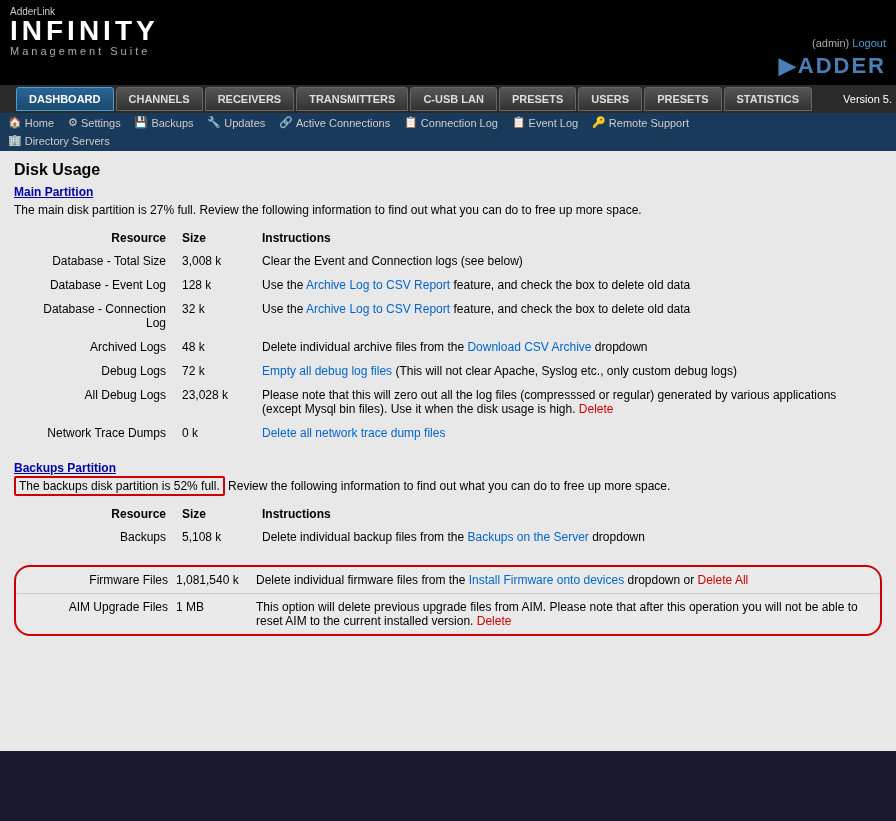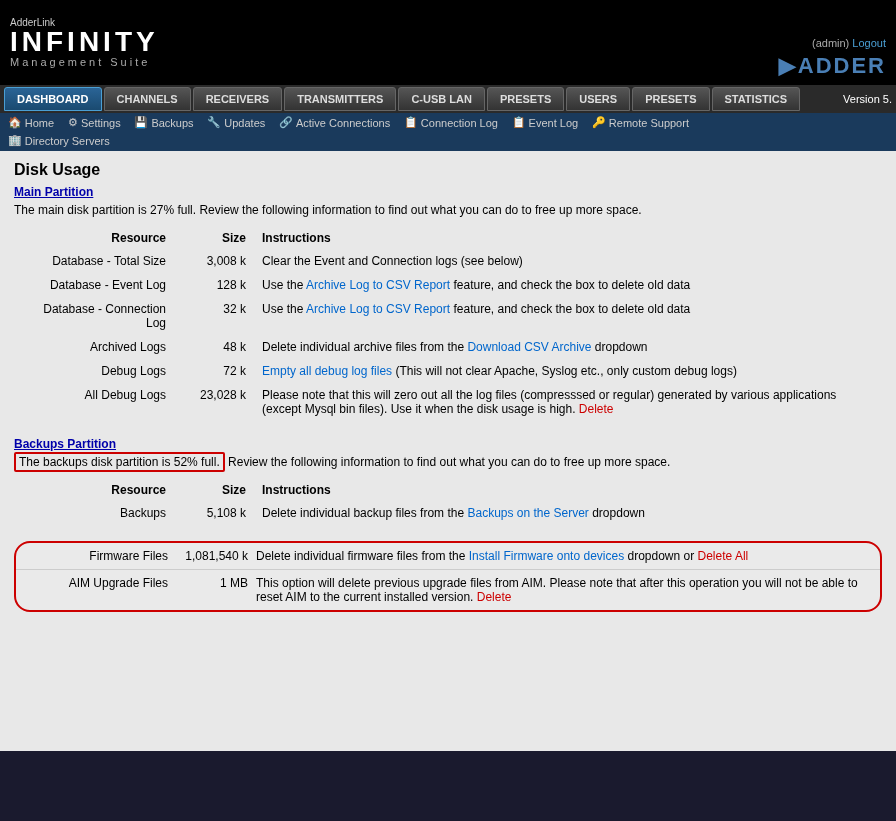--- a/index.html
+++ b/index.html
@@ -1,55 +1,55 @@
 <!DOCTYPE html>
 <html><head>
   <meta charset="utf-8">
   <style>
     * { margin: 0; padding: 0; box-sizing: border-box; }
     body { font-family: Arial, sans-serif; font-size: 12px; background: #1a1a2e; color: #000; width: 896px; }
 
     
-    .header { background: #000; color: #fff; padding: 6px 10px; display: flex; justify-content: space-between; align-items: center; }
+    .header { background: #000; color: #fff; padding: 6px 10px; display: flex; justify-content: space-between; align-items: flex-start; }
     .brand-top { color: #ccc; font-size: 10px; }
     .brand-name { font-size: 28px; font-weight: bold; letter-spacing: 4px; color: #fff; line-height: 1; }
     .brand-sub { font-size: 11px; letter-spacing: 3px; color: #aaa; }
     .admin-info { color: #aaa; font-size: 11px; text-align: right; margin-top: 31px; }
     .admin-info a { color: #4a9fd4; text-decoration: none; }
 
     
     .nav-bar { background: #2a2a2a; padding: 2px 4px; display: flex; align-items: center; gap: 2px; flex-wrap: wrap; }
     .nav-tab { background: linear-gradient(to bottom, #555, #333); color: #ddd; padding: 5px 12px; border: 1px solid #666; border-radius: 3px 3px 0 0; cursor: pointer; font-size: 11px; font-weight: bold; text-decoration: none; display: inline-block; }
-    .nav-tab.active { background: linear-gradient(to bottom, #2a6496, #1a4a70); color: #fff; border-color: #4a9fd4; }
+    .nav-tab.active { background: linear-gradient(to bottom, #2a6496, #1a4a70); color: #fff; border-color: #4a9fd4; margin-left: 12px; }
     .version { color: #fff; font-size: 11px; margin-left: auto; }
 
     
     .sub-nav { background: #1a3a5c; padding: 3px 8px; display: flex; align-items: center; gap: 14px; flex-wrap: wrap; }
     .sub-nav-item { color: #ccc; font-size: 11px; display: flex; align-items: center; gap: 3px; cursor: pointer; text-decoration: none; }
 
     
     .content { background: #e8e8e8; min-height: 600px; padding: 10px 14px; }
     .page-title { font-size: 16px; font-weight: bold; color: #000; margin-bottom: 6px; }
     .section-heading { font-weight: bold; color: #00a; text-decoration: underline; font-size: 12px; margin-bottom: 4px; cursor: pointer; }
     .section-desc { font-size: 12px; color: #000; margin-bottom: 10px; }
 
     
     .data-table { width: 100%; border-collapse: collapse; margin-bottom: 16px; }
     .data-table th { font-weight: bold; color: #000; padding: 4px 8px; text-align: left; font-size: 12px; }
     .data-table td { padding: 5px 8px; vertical-align: top; font-size: 12px; color: #000; }
     .data-table .resource-col { text-align: right; width: 160px; }
-    .data-table .size-col { text-align: right; width: 80px; }
+    .data-table .size-col { text-align: left; width: 80px; }
     .data-table .instr-col { }
     .link-blue { color: #0066cc; text-decoration: none; cursor: pointer; }
     .link-red { color: #cc0000; text-decoration: none; cursor: pointer; }
 
     
     .backups-section { margin-top: 8px; }
     .fw-col-res { width: 160px; text-align: right; padding-right: 8px; font-size: 12px; }
-    .fw-col-size { width: 80px; text-align: right; padding-right: 8px; font-size: 12px; }
+    .fw-col-size { width: 80px; padding-right: 8px; font-size: 12px; }
     .fw-col-instr { flex: 1; font-size: 12px; }
 
     div.red-box-wrapper { border: 2px solid #cc0000; border-radius: 16px; margin-top: 4px; overflow: hidden; background: #eaeaea; }
     .red-box-inner-row { display: flex; padding: 6px 0; border-bottom: 1px solid #ccc; }
     .red-box-inner-row:last-child { border-bottom: none; }
   </style>
 </head>
 <body>
 
 <div class="header">
@@ -179,20 +179,27 @@
         </tr>
 
         <tr>
           <td class="resource-col">All Debug Logs</td>
           <td class="size-col">23,028 k</td>
           <td class="instr-col">
             <span>Please note that this will zero out all the log files (compresssed or regular) generated by various applications (except Mysql bin files). Use it when the disk usage is high. </span><a class="link-red">Delete</a>
           </td>
         </tr>
 
+        <tr>
+          <td class="resource-col">Network Trace Dumps</td>
+          <td class="size-col">0 k</td>
+          <td class="instr-col">
+            <a class="link-blue">Delete all network trace dump files</a>
+          </td>
+        </tr>
       </tbody>
     </table>
   </div>
 
   <div class="backups-section">
     <div class="section-heading">Backups Partition</div>
     <div class="section-desc">
       <span style="border: 2px solid #cc0000; border-radius: 2px; padding: 1px 3px;">The backups disk partition is 52% full.</span><span>  Review the following information to find out what you can do to free up more space.</span>
     </div>
 

